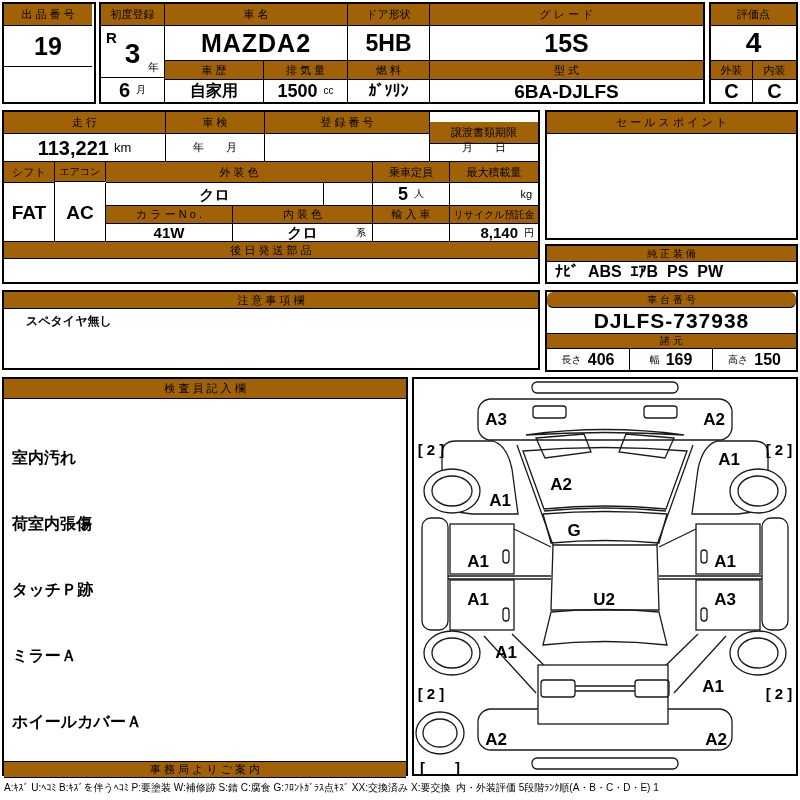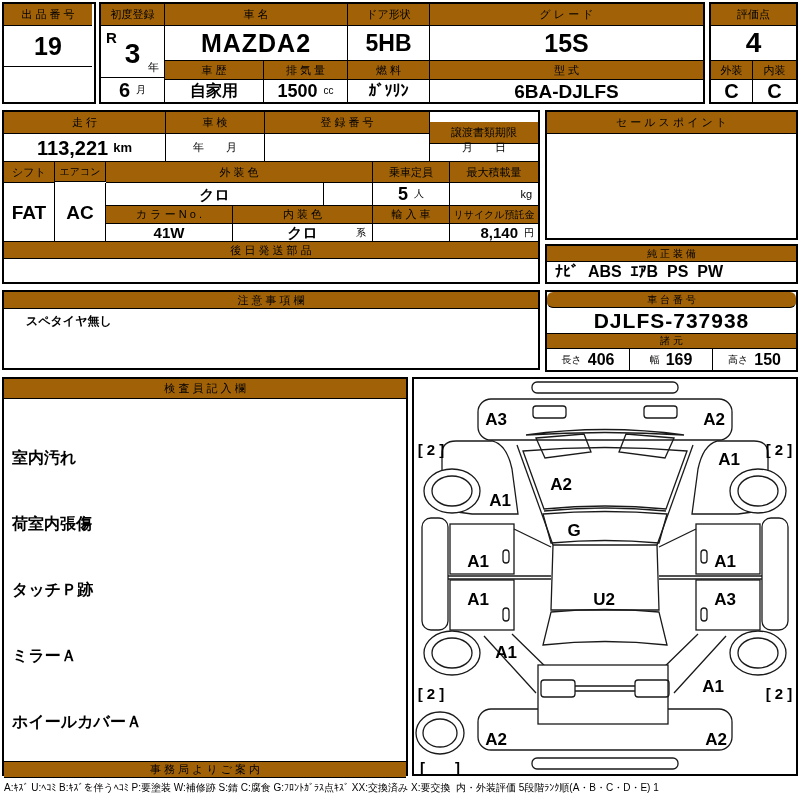--- a/index.html
+++ b/index.html
@@ -8,21 +8,21 @@
   .box{position:absolute;border:2px solid #000;box-sizing:border-box;background:#fff;}
   .c{position:absolute;box-sizing:border-box;display:flex;align-items:center;justify-content:center;
      white-space:pre;overflow:hidden;line-height:1;}
   .hd{background:#a16207;font-size:11px;font-weight:normal;}
   .b{font-weight:bold;}
   .br{border-right:1px solid #000;}
   .bb{border-bottom:1px solid #000;}
   .bt{border-top:1px solid #000;}
   .left{justify-content:flex-start;}
   .right{justify-content:flex-end;}
-  .u{font-size:11px;font-weight:bold;margin-left:5px;}
+  .u{font-size:11px;font-weight:normal;margin-left:5px;}
   .u2{font-size:10px;font-weight:normal;margin-left:6px;}
   .dl{position:absolute;transform:translate(-50%,-50%);font-weight:bold;font-size:17px;white-space:pre;line-height:1;}
   .dl2{font-size:15px;}
   svg{position:absolute;left:0;top:0;}
   .lines{position:absolute;left:0;top:24px;width:100%;padding:0 8px;box-sizing:border-box;
          font-weight:bold;font-size:16px;line-height:22px;white-space:pre;}
   .lines div{height:22px;}
 </style>
 </head>
 <body>

